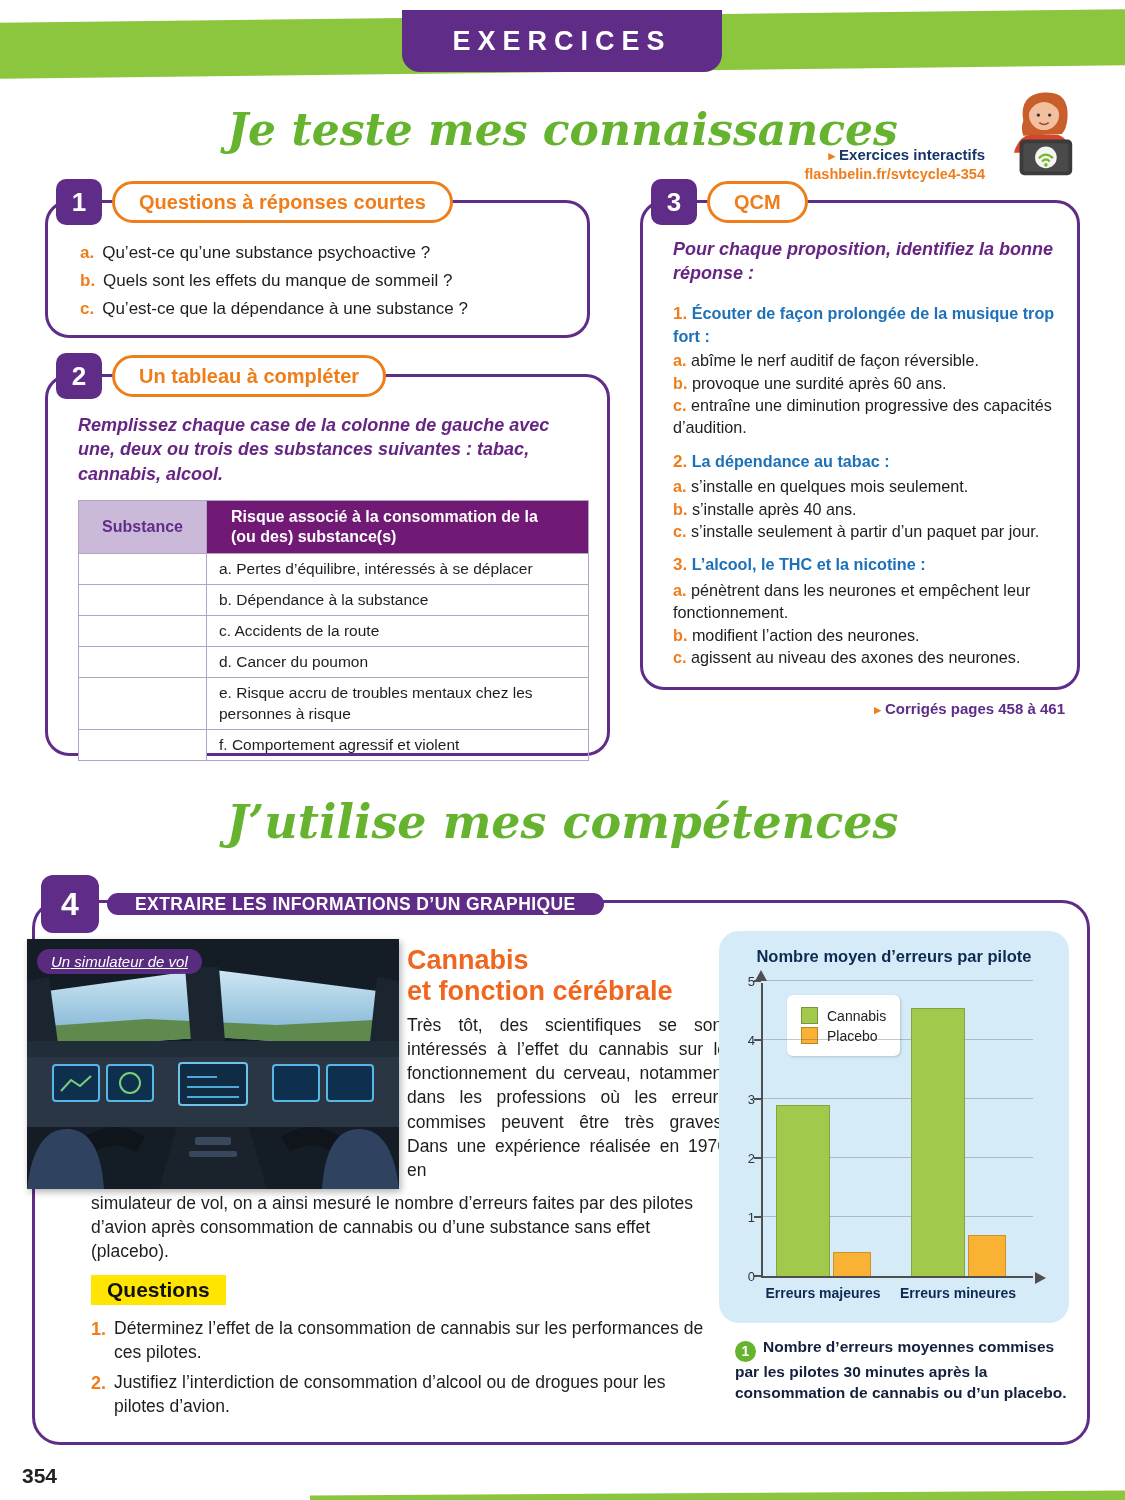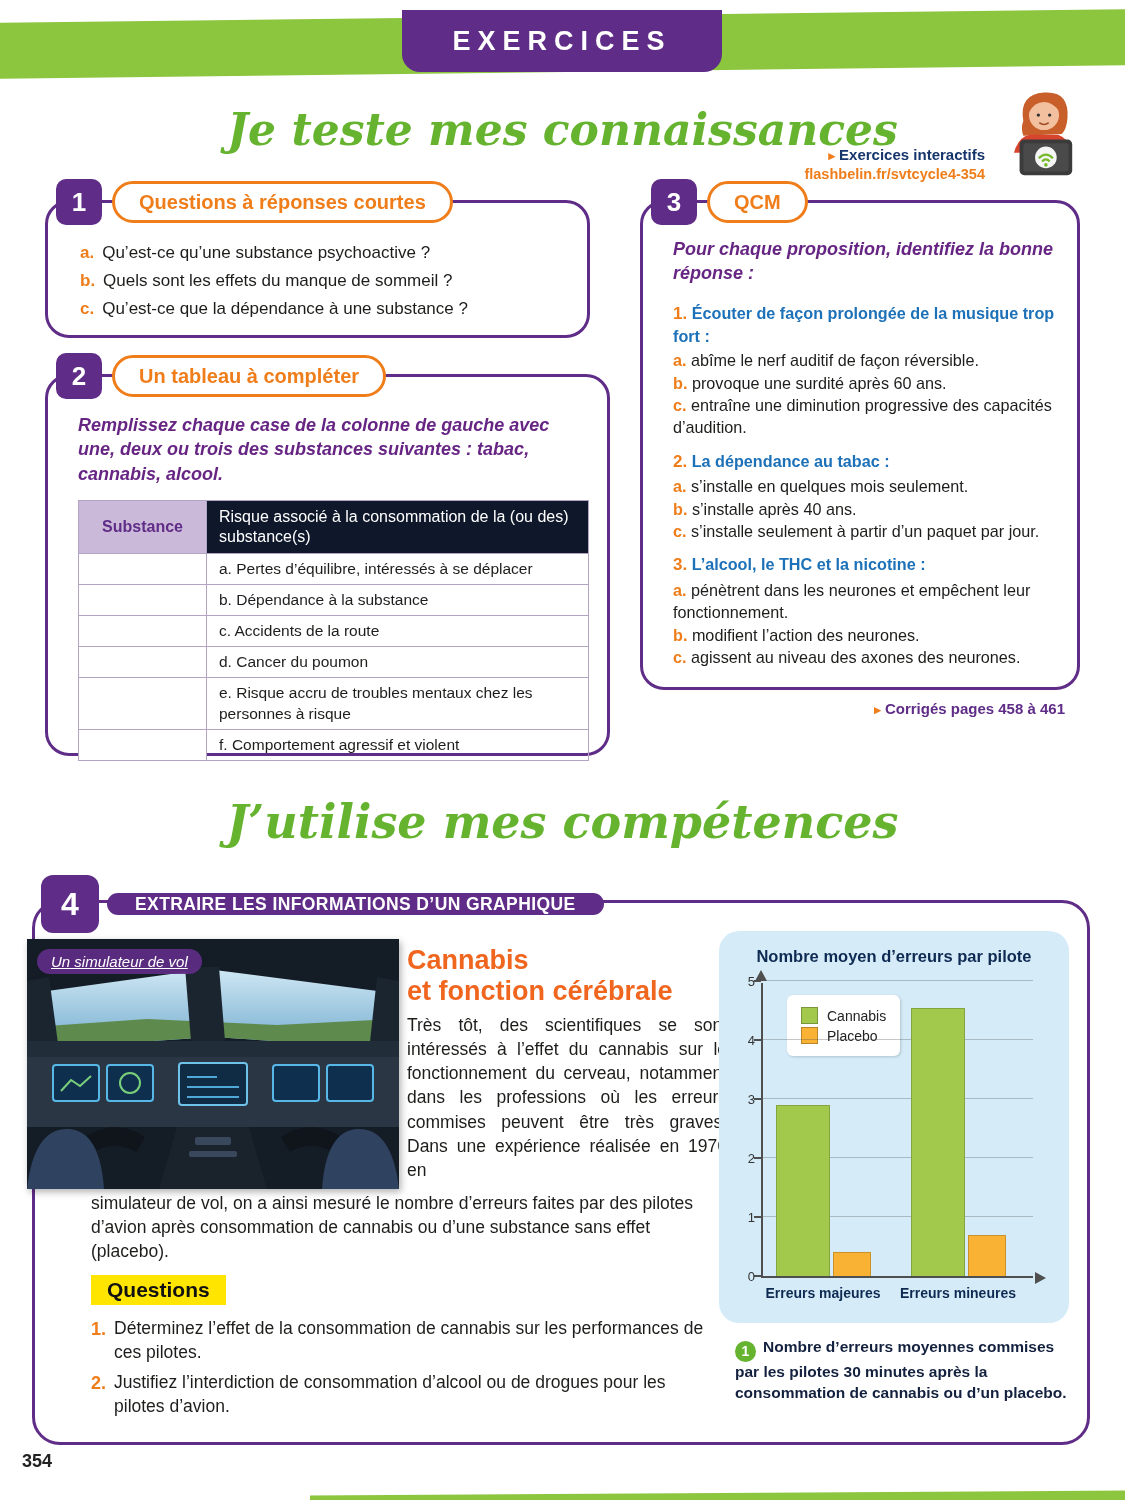--- a/index.html
+++ b/index.html
@@ -44,22 +44,22 @@
   .qline { display:flex; gap:8px; font-size:17px; color:#1d1d1b; line-height:28px; }
   .ltr { color:#ef7d1a; font-weight:700; }
   #ex1 .exbody { padding:36px 20px 0 32px; }
 
   .purple-intro { color:#662483; font-weight:700; font-style:italic; font-size:18px; line-height:1.35; }
   #ex2 .purple-intro { padding:36px 26px 10px 30px; }
   .risk-table { border-collapse:collapse; margin:4px 24px 0 30px; width:511px; font-size:15.5px; }
   .risk-table th, .risk-table td { border:1px solid #b3a4c4; }
   .th-sub { width:128px; background:#cbb9da; color:#5f2c87; font-weight:700;
             font-size:16px; text-align:center; padding:8px 4px; vertical-align:middle; }
-  .th-risk { background:#0f172a; color:#fff; font-weight:400; font-size:16px;
-             text-align:left; padding:6px 12px; line-height:1.25; }
+  .th-risk { background:#701a75; color:#fff; font-weight:700; font-size:16px;
+             text-align:left; padding:6px 24px; line-height:1.25; }
   .cell-empty { background:#fff; }
   .cell-risk { padding:5px 12px; color:#1d1d1b; line-height:1.3; }
 
   #ex3 .exbody { padding:34px 22px 0 30px; }
   #ex3 .purple-intro { margin-bottom:16px; font-size:18px; }
   .qcm-q { margin-bottom:11px; font-size:16.2px; line-height:1.38; }
   .qcm-head { margin-bottom:2px; }
   .num { color:#ef7d1a; font-weight:700; font-size:17px; }
   .qblue { color:#1d71b8; font-weight:600; }
   .choice { color:#1d1d1b; }
@@ -116,21 +116,21 @@
   .xcat { position:absolute; top:100%; margin-top:9px; width:120px; text-align:center;
           font-weight:700; font-size:14px; color:#0e2a52; line-height:1.18; }
 
   .fig-caption { position:absolute; left:700px; top:434px; width:332px; font-weight:700;
                  font-size:15.5px; color:#13213f; line-height:1.35; }
   .capbadge { display:inline-flex; width:21px; height:21px; border-radius:50%;
               background:#65b32e; color:#fff; font-size:14px; font-weight:700;
               align-items:center; justify-content:center; margin-right:7px;
               vertical-align:-4px; }
 
-  .page-number { position:absolute; left:22px; bottom:28px; font-weight:700; font-size:18px; color:#222;text-align:center; }
+  .page-number { position:absolute; left:22px; bottom:12px; font-weight:700; font-size:21px; color:#222;text-align:center; }
   .bottom-band { position:absolute; bottom:-4px; left:310px; right:-10px; height:11px;
                  background:#8cc63e; transform:rotate(-0.35deg); }
 </style>
 </head>
 <body>
 
 <div class="page">
 
   <div class="top-band"></div>
   <div class="top-tab">

